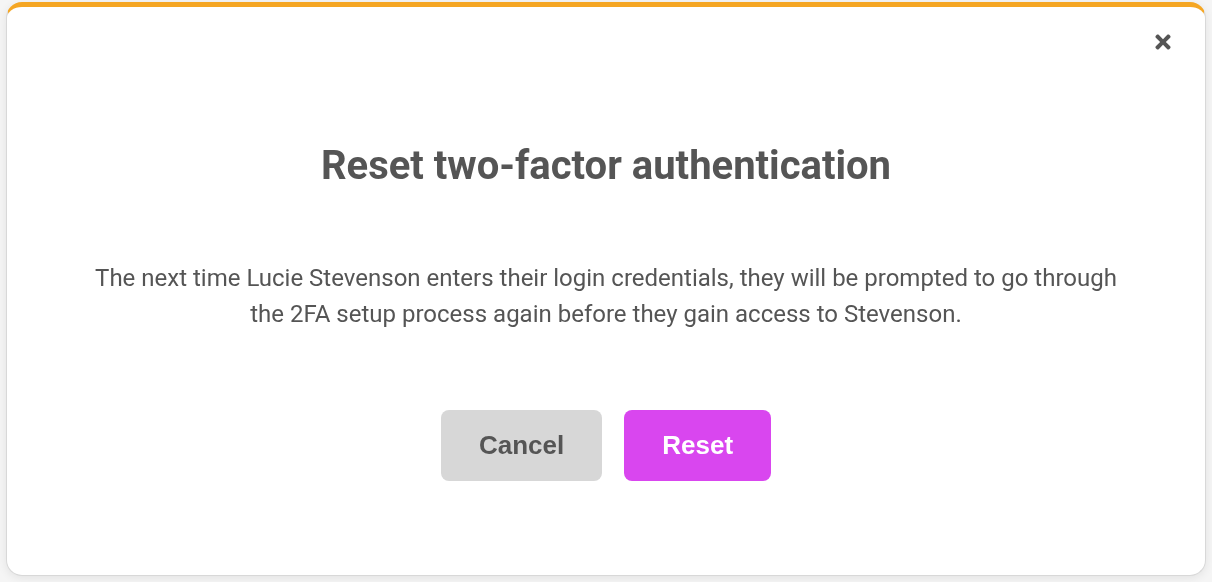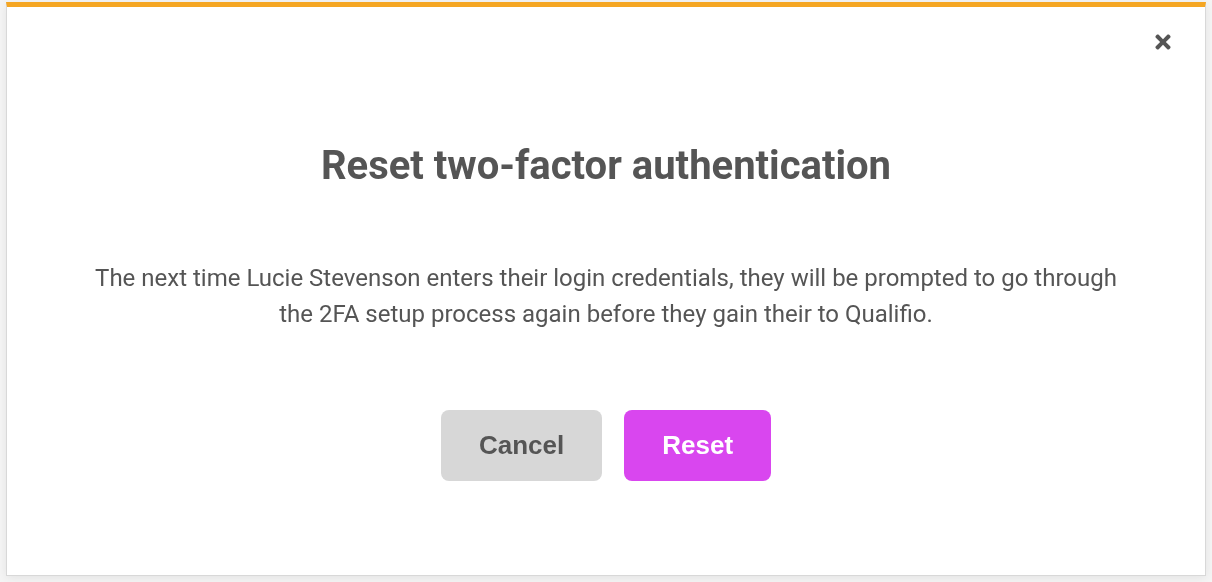--- a/index.html
+++ b/index.html
@@ -14,21 +14,21 @@
       background: #f5f5f5;
       overflow: hidden;
     }
     .modal {
       position: absolute;
       left: 6px;
       right: 6px;
       top: 2px;
       bottom: 6px;
       background: #ffffff;
-      border-radius: 0;
+      border-radius: 16px;
       border: 1px solid #d8d8d8;
       border-top: 5px solid #f5a623;
       box-shadow: 0 2px 10px rgba(0,0,0,0.08);
       display: flex;
       flex-direction: column;
       padding: 0;
     }
     .close-btn {
       position: absolute;
       top: 22px;
@@ -105,20 +105,20 @@
   <button class="close-btn" aria-label="Close">
     <span>
       <svg viewBox="0 0 352 512">
           <path d="M242.7 256l100.1-100.1c12.3-12.3 12.3-32.2 0-44.5l-22.2-22.2c-12.3-12.3-32.2-12.3-44.5 0L176 189.3 75.9 89.2c-12.3-12.3-32.2-12.3-44.5 0L9.2 111.4c-12.3 12.3-12.3 32.2 0 44.5L109.3 256 9.2 356.1c-12.3 12.3-12.3 32.2 0 44.5l22.2 22.2c12.3 12.3 32.2 12.3 44.5 0L176 322.7l100.1 100.1c12.3 12.3 32.2 12.3 44.5 0l22.2-22.2c12.3-12.3 12.3-32.2 0-44.5L242.7 256z"></path>
         </svg>
     </span>
   </button>
 
   <div class="content">
     <h1 class="title">Reset two-factor authentication</h1>
-    <p class="body-text">The next time Lucie Stevenson enters their login credentials, they will be prompted to go through the 2FA setup process again before they gain their to Qualifio.</p>
+    <p class="body-text">The next time Lucie Stevenson enters their login credentials, they will be prompted to go through the 2FA setup process again before they gain access to Stevenson.</p>
     <div class="button-row">
       <button class="btn btn-cancel">Cancel</button>
       <button class="btn btn-reset">Reset</button>
     </div>
   </div>
 
 </div>
 
 </body></html>

